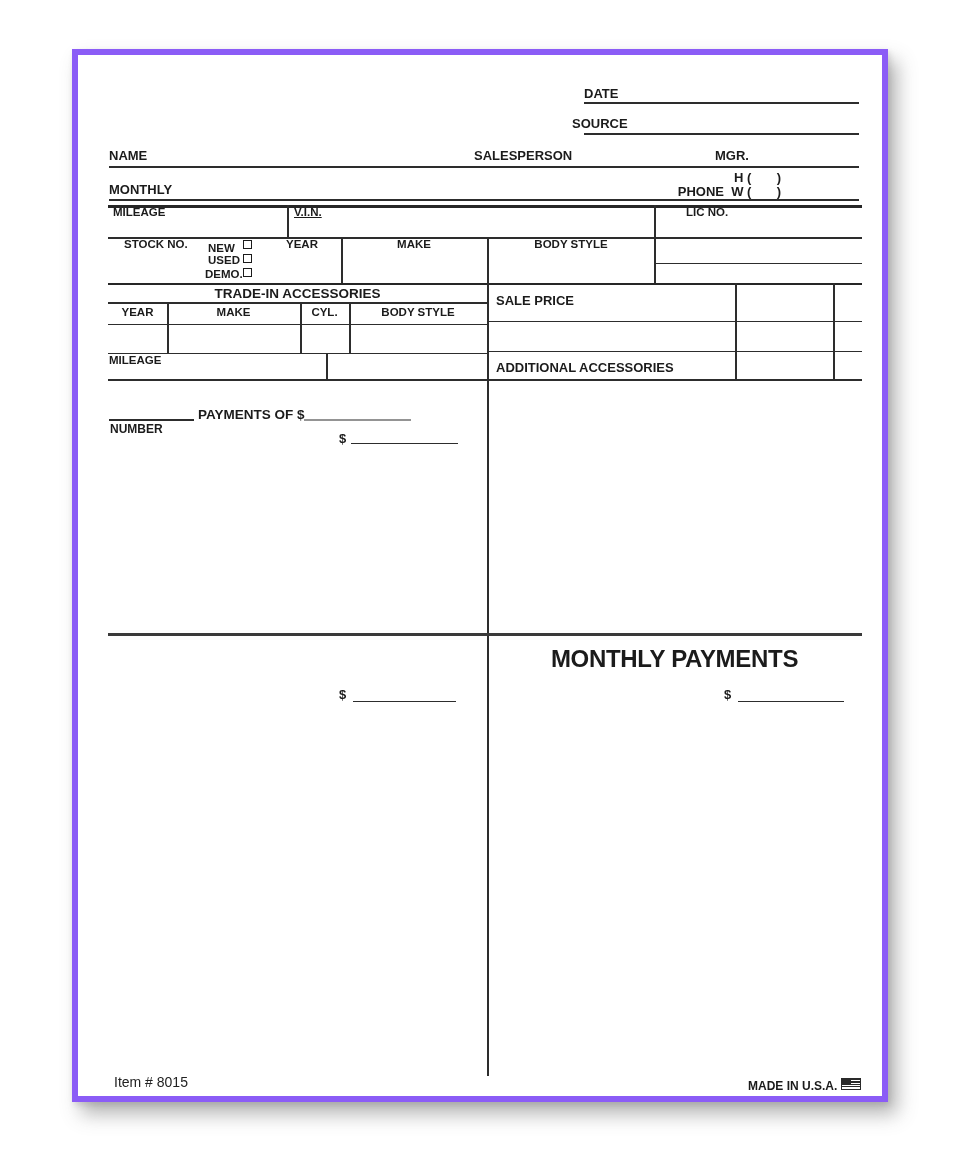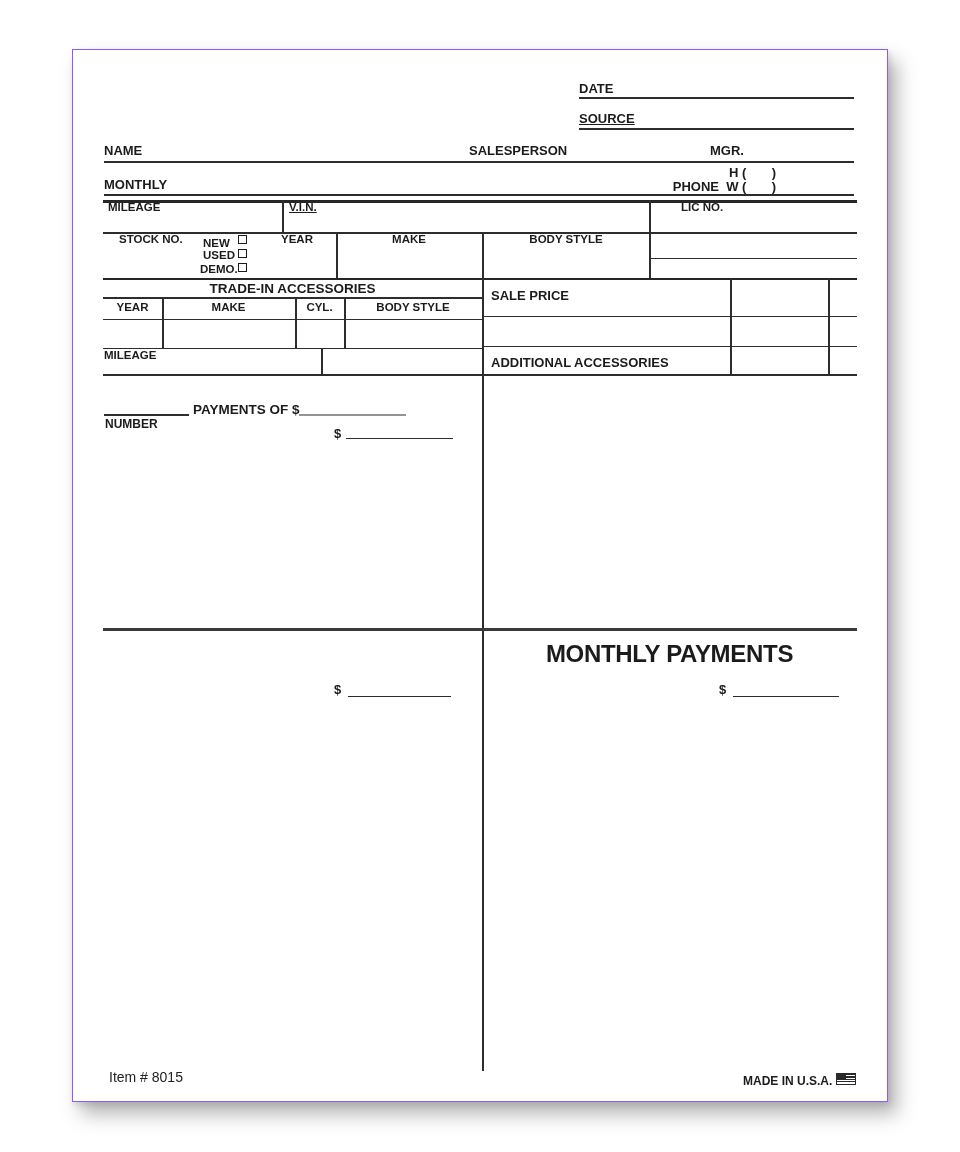--- a/index.html
+++ b/index.html
@@ -8,21 +8,21 @@
     background:#ffffff;
     position:relative;
     overflow:hidden;
     font-family:"Liberation Sans", sans-serif;
   }
   .paper{
     position:absolute;
     left:72px;top:49px;
     width:816px;height:1053px;
     background:#ffffff;
-    border:1px solid #8b5cf6;
+    border:6px solid #8b5cf6;
     box-shadow:9px 12px 18px rgba(90,90,90,.45), 2px 3px 6px rgba(0,0,0,.12);
     box-sizing:border-box;
   }
   .label{
     position:absolute;
     font-weight:bold;
     color:#1b1b1b;
     font-size:13px;
     line-height:1;
     white-space:pre;
@@ -61,21 +61,21 @@
   }
 </style>
 </head>
 <body>
 
 <div class="paper">
 
   <span class="label" style="left:506px;top:32px;">DATE</span>
   <div class="hl" style="left:506px;top:47px;width:275px;height:1.5px;"></div>
 
-  <span class="label" style="left:506px;top:62px;text-decoration:underline;">SOURCE</span>
+  <span class="label" style="left:494px;top:62px;">SOURCE</span>
   <div class="hl" style="left:506px;top:78px;width:275px;height:1.5px;"></div>
 
   <span class="label" style="left:31px;top:94px;">NAME</span>
   <span class="label" style="left:396px;top:94px;">SALESPERSON</span>
   <span class="label" style="left:637px;top:94px;">MGR.</span>
   <div class="hl" style="left:31px;top:111px;width:750px;height:1.5px;"></div>
 
   <span class="label rt" style="left:560px;top:116px;width:143px;">H (&nbsp;&nbsp;&nbsp;&nbsp;&nbsp;&nbsp;&nbsp;)</span>
   <span class="label" style="left:31px;top:128px;">MONTHLY</span>
   <span class="label rt" style="left:530px;top:130px;width:173px;">PHONE  W (&nbsp;&nbsp;&nbsp;&nbsp;&nbsp;&nbsp;&nbsp;)</span>

